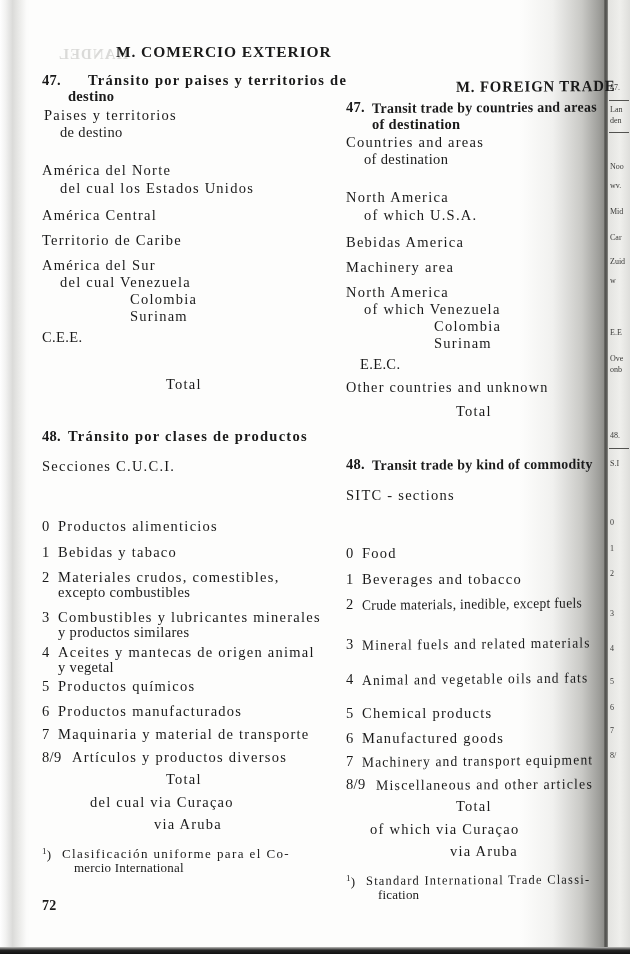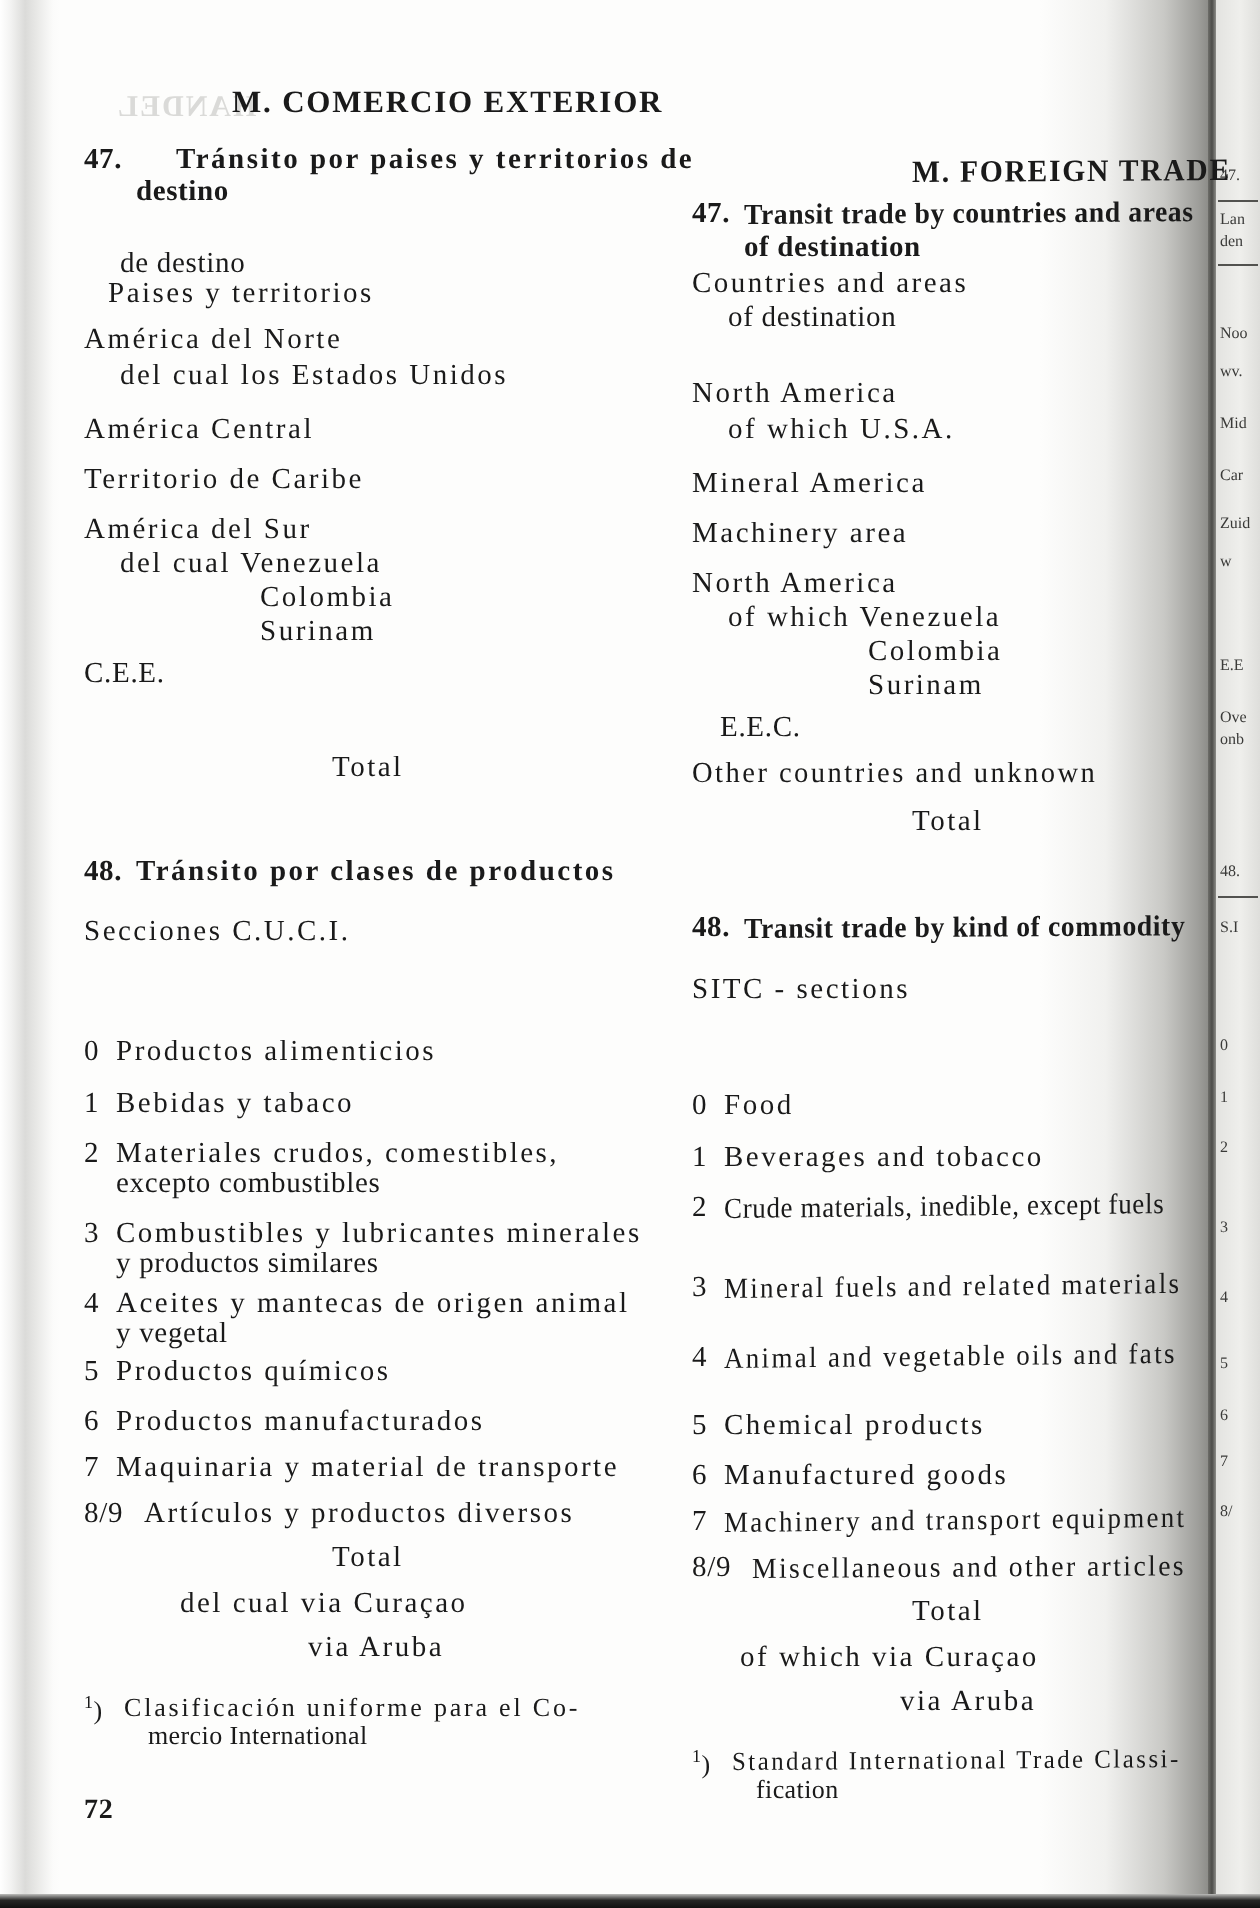--- a/index.html
+++ b/index.html
@@ -169,21 +169,21 @@
   <span class="ghost" style="left:58px; top:46px; font-size:15px; letter-spacing:1px;">HANDEL</span>
 
   <div class="col col-es">
 
     <div class="line hdr-main" style="left:74px; top:43px;">M.  COMERCIO EXTERIOR</div>
 
     <div class="line sec-hdr" style="left:0px; top:72px;">47.</div>
     <div class="line sec-hdr wide" style="left:26px; top:72px;margin-left:20px;">Tránsito por paises y territorios de</div>
     <div class="line sec-hdr" style="left:26px; top:88px;">destino</div>
 
-    <div class="line wide" style="left:12px; top:107px;margin-top:32px;">Paises y territorios</div>
+    <div class="line wide" style="left:2px; top:107px;">Paises y territorios</div>
     <div class="line" style="left:18px; top:124px;">de destino</div>
 
     <div class="line wide" style="left:0px;  top:162px;">América del Norte</div>
     <div class="line wide" style="left:18px; top:180px;">del cual los Estados Unidos</div>
     <div class="line wide" style="left:0px;  top:207px;">América Central</div>
     <div class="line wide" style="left:0px;  top:232px;">Territorio de Caribe</div>
     <div class="line wide" style="left:0px;  top:257px;">América del Sur</div>
     <div class="line wide" style="left:18px; top:274px;">del cual Venezuela</div>
     <div class="line wide" style="left:88px; top:291px;">Colombia</div>
     <div class="line wide" style="left:88px; top:308px;">Surinam</div>
@@ -241,21 +241,21 @@
 
     <div class="line sec-hdr" style="left:0px; top:72px;">47.</div>
     <div class="line sec-hdr curve2" style="left:26px; top:73px;">Transit trade by countries and areas</div>
     <div class="line sec-hdr" style="left:26px; top:89px;">of destination</div>
 
     <div class="line wide" style="left:0px; top:107px;">Countries and areas</div>
     <div class="line" style="left:18px; top:124px;">of destination</div>
 
     <div class="line wide" style="left:0px;  top:162px;">North America</div>
     <div class="line wide" style="left:18px; top:180px;">of which U.S.A.</div>
-    <div class="line wide" style="left:0px;  top:207px;">Mineral America</div>
+    <div class="line wide" style="left:0px;  top:207px;">Bebidas America</div>
     <div class="line wide" style="left:0px;  top:232px;">Machinery area</div>
     <div class="line wide" style="left:0px;  top:257px;">North America</div>
     <div class="line wide" style="left:18px; top:274px;">of which Venezuela</div>
     <div class="line wide" style="left:88px; top:291px;">Colombia</div>
     <div class="line wide" style="left:88px; top:308px;">Surinam</div>
     <div class="line" style="left:14px; top:329px;">E.E.C.</div>
     <div class="line wide curve1" style="left:0px;  top:352px;">Other countries and unknown</div>
     <div class="line wide" style="left:110px;top:376px;">Total</div>
 
     <div class="line sec-hdr" style="left:0px; top:429px;">48.</div>

